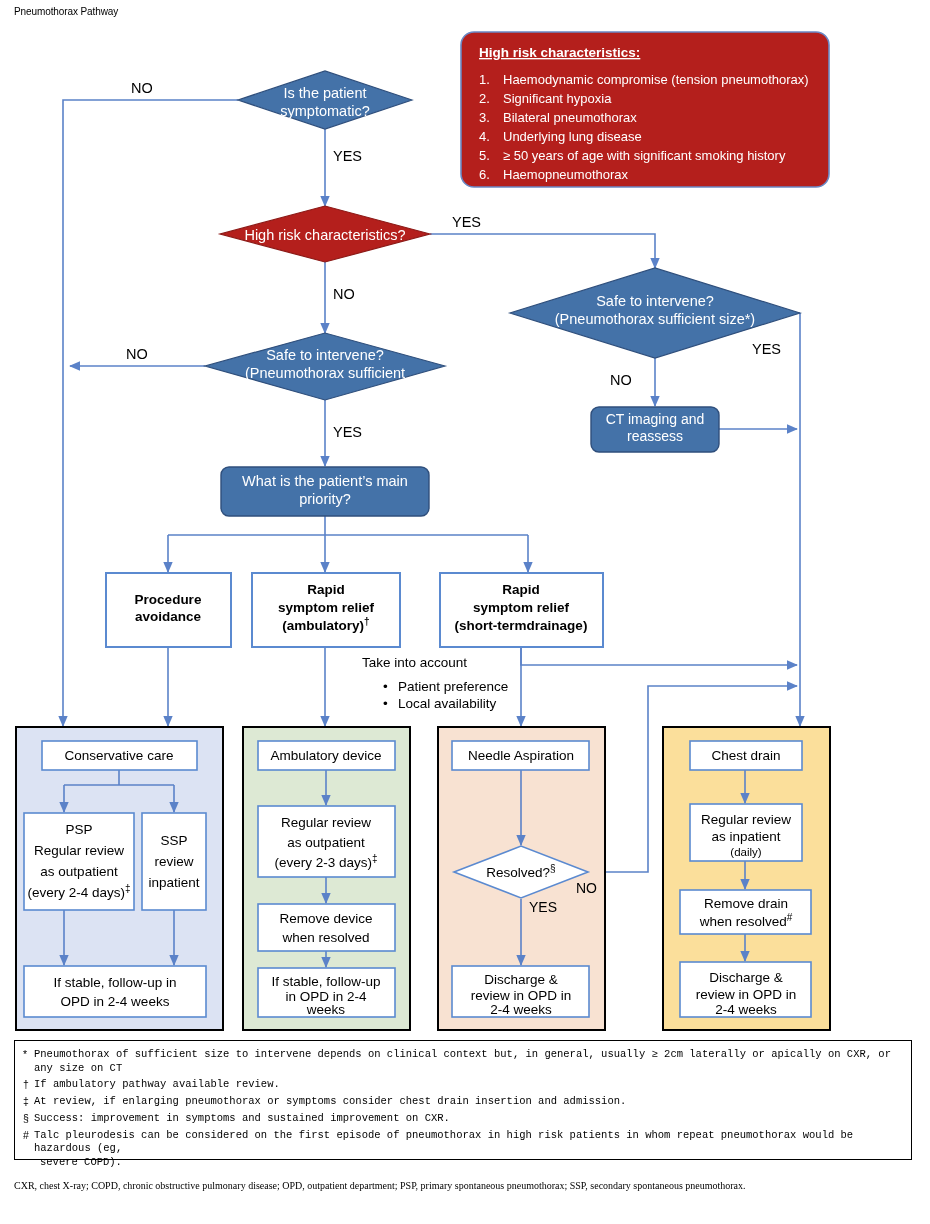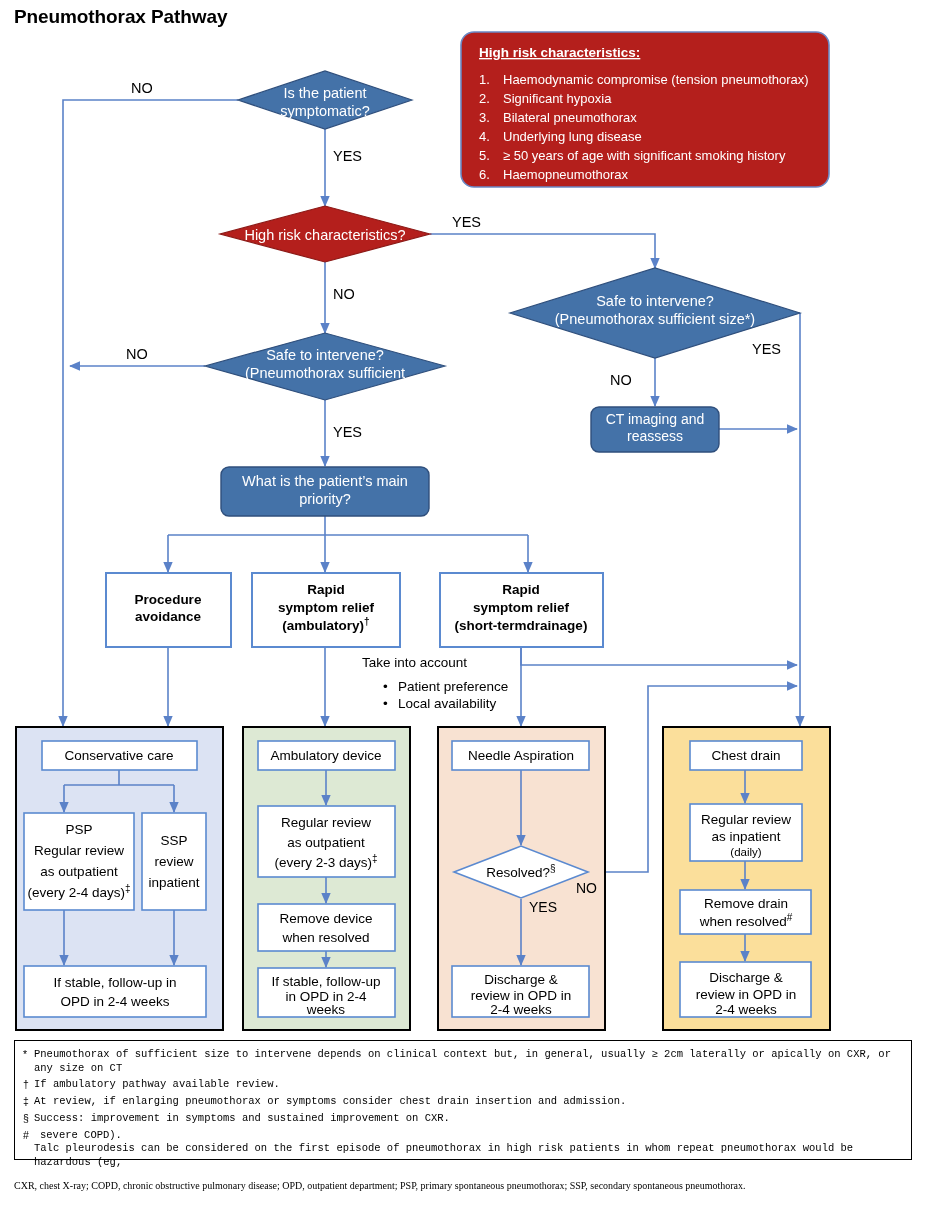--- a/index.html
+++ b/index.html
@@ -1,18 +1,18 @@
 <!DOCTYPE html>
 <html><head>
 <meta charset="utf-8">
 <style>
   html,body{margin:0;padding:0;background:#ffffff;}
   body{width:930px;height:1224px;position:relative;
        font-family:"Liberation Sans", sans-serif;color:#000;overflow:hidden;}
-  #page-title{position:absolute;left:14px;top:6px;font-size:19px;font-weight:bold;
+  #page-title{position:absolute;left:14px;top:6px;font-size:10px;font-weight:normal;
               letter-spacing:-0.1px;}
   #flow{position:absolute;left:0;top:0;}
   .fnbox{position:absolute;left:14px;top:1040px;width:898px;height:120px;
          border:1.5px solid #000;box-sizing:border-box;background:#fff;}
   .fnlist{padding:7px 10px 0 8px;}
   .fn{font-family:"Liberation Sans", sans-serif;font-size:10.5px;line-height:13.6px;
       margin-bottom:3.2px;display:flex;align-items:flex-start;}
   .fn .mk{width:11px;flex:0 0 11px;text-align:left;}
   .fn .tx{flex:1;font-family:Liberation Mono, monospace;}
   .abbr{position:absolute;left:14px;top:1176px;width:900px;
@@ -301,20 +301,20 @@
       <span class="mk">‡</span>
       <span class="tx">At review, if enlarging pneumothorax or symptoms consider chest drain insertion and admission.</span>
     </div>
     <div class="fn">
       <span class="mk">§</span>
       <span class="tx">Success: improvement in symptoms and sustained improvement on CXR.</span>
     </div>
     <div class="fn">
       <span class="mk">#</span>
       <span class="tx">
+        <span>Talc pleurodesis can be considered on the first episode of pneumothorax in high risk patients in whom repeat pneumothorax would be hazardous (eg,</span>
         <span style="display:block;padding-left:6px">severe COPD).</span>
-        <span>Talc pleurodesis can be considered on the first episode of pneumothorax in high risk patients in whom repeat pneumothorax would be hazardous (eg,</span>
       </span>
     </div>
   </div>
 </div>
 
 <div class="abbr">CXR, chest X-ray; COPD, chronic obstructive pulmonary disease; OPD, outpatient department; PSP, primary spontaneous pneumo­thorax; SSP, secondary spontaneous pneumothorax.</div>
 
 </body></html>

